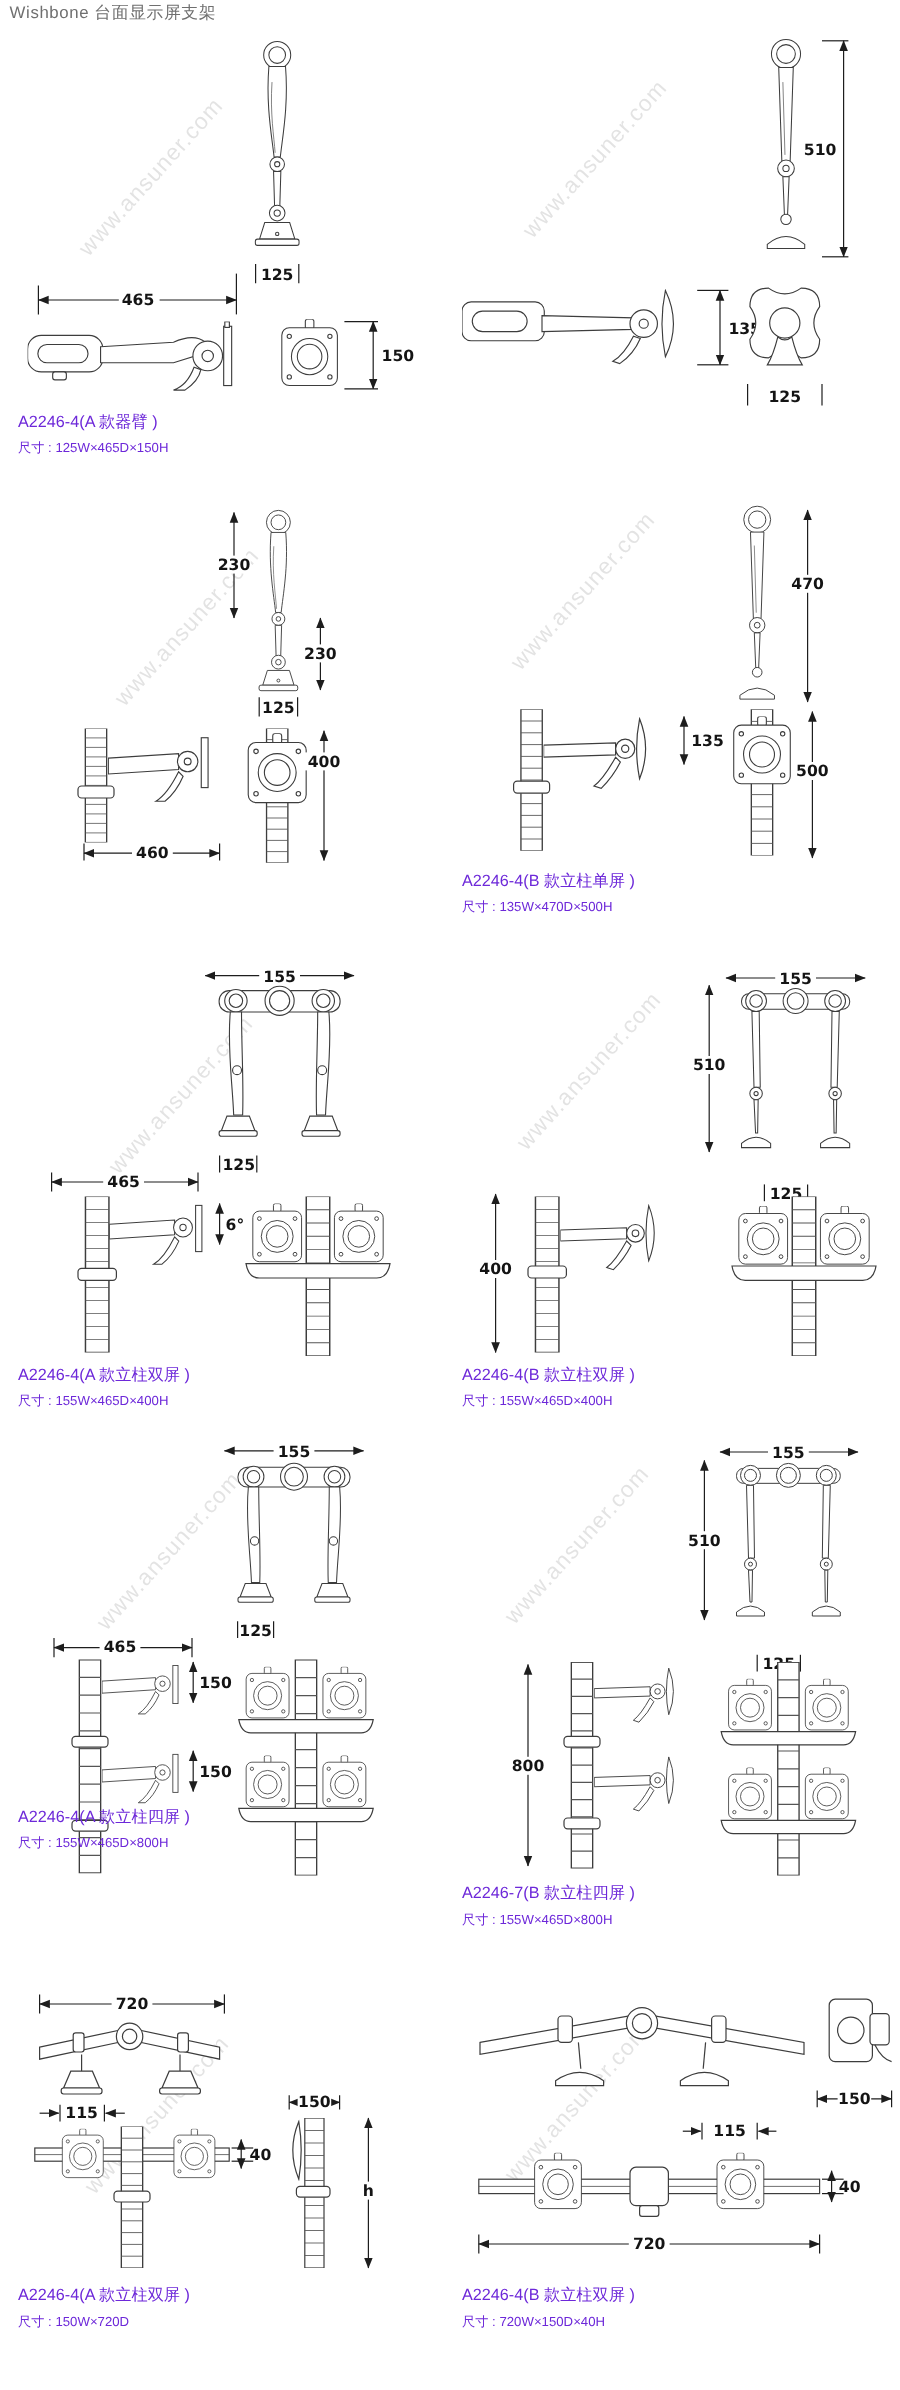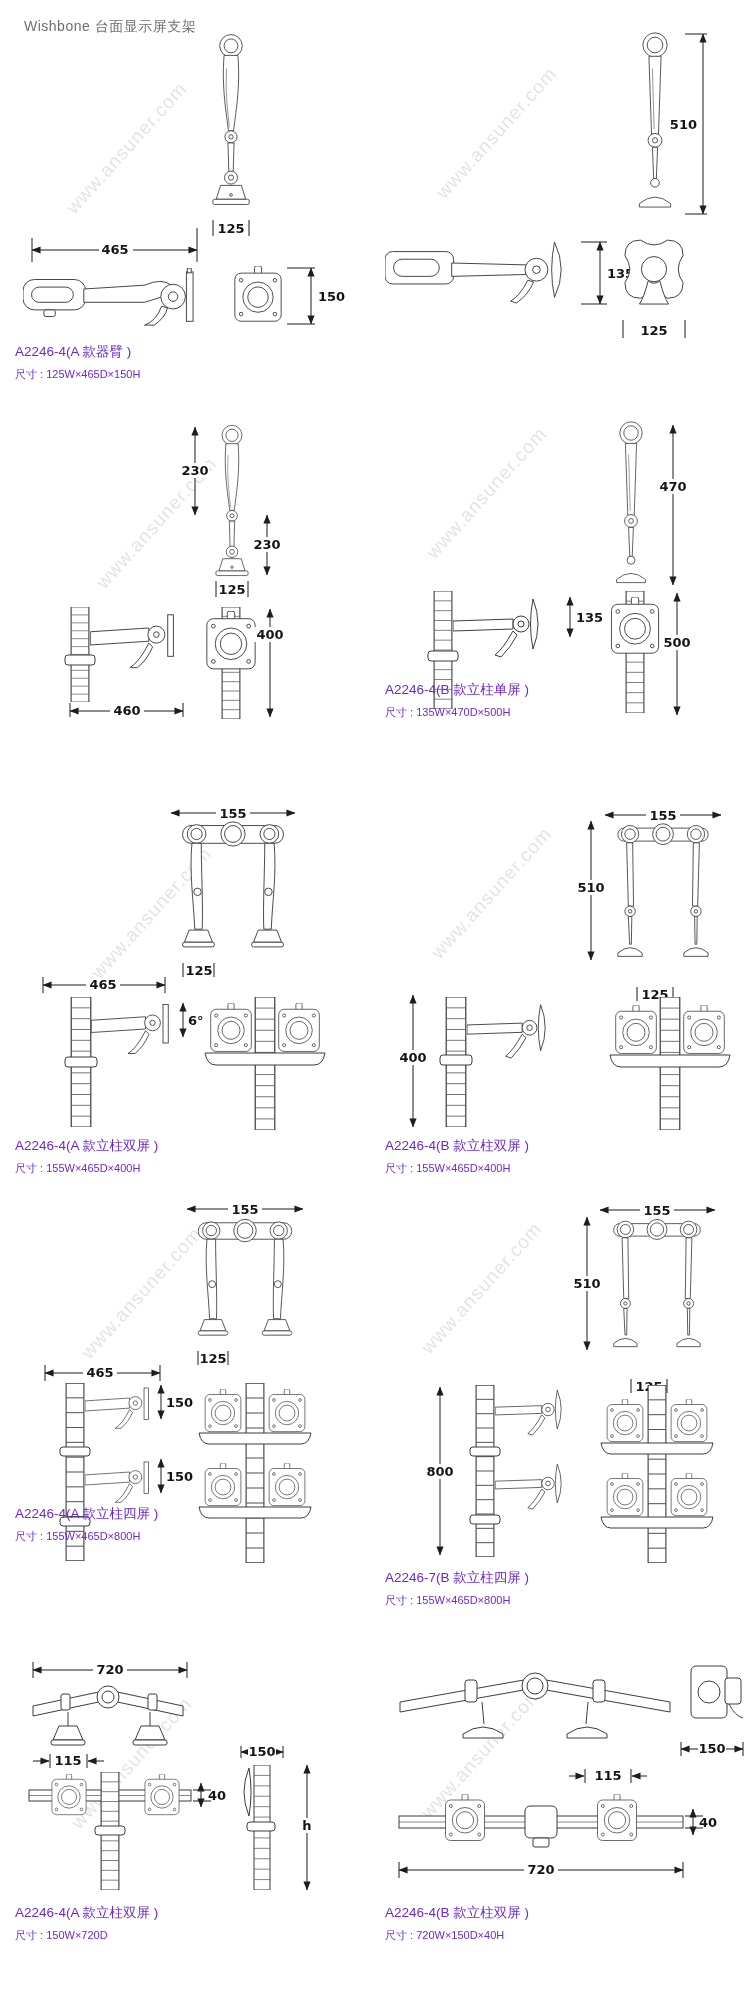--- a/index.html
+++ b/index.html
@@ -1,18 +1,18 @@
 <!DOCTYPE html>
 <html><head>
 <meta charset="utf-8">
 <style>
   html,body{margin:0;padding:0;background:#fff;}
   body{width:750px;height:1992px;position:relative;font-family:"Liberation Sans",sans-serif;}
   .page{position:absolute;left:0;top:0;width:750px;height:1992px;background:#fff;overflow:hidden;}
-  .title{position:absolute;left:8px;top:2px;font-size:14px;font-weight:400;color:#6f6f6f;margin:16px;letter-spacing:.5px;}
+  .title{position:absolute;left:8px;top:2px;font-size:14px;font-weight:400;color:#6f6f6f;margin:0;letter-spacing:.5px;}
   .wm{position:absolute;color:rgba(100,100,100,.18);font-size:19px;letter-spacing:1px;white-space:nowrap;transform:rotate(-48deg);transform-origin:left center;pointer-events:none;}
   svg.cell{position:absolute;overflow:visible;}
   .fw{fill:#fff;stroke:#3d3d3d;stroke-width:1;}
   .ln{fill:none;stroke:#3d3d3d;stroke-width:1;}
   .thin{fill:none;stroke:#555;stroke-width:.7;}
   .dim line{stroke:#1d1d1d;stroke-width:1;}
   .lb{fill:#fff;}
   text.dt{font-family:"DejaVu Sans",sans-serif;font-size:13px;font-weight:bold;fill:#141414;text-anchor:middle;}
   text.dts{font-family:"DejaVu Sans",sans-serif;font-size:13px;font-weight:bold;fill:#141414;text-anchor:start;}
   text.dte{font-family:"DejaVu Sans",sans-serif;font-size:13px;font-weight:bold;fill:#141414;text-anchor:end;}
@@ -578,21 +578,21 @@
     <line x1="14" y1="220" x2="298" y2="220" marker-start="url(#ma)" marker-end="url(#ma)"></line>
     <rect class="lb" x="139" y="212" width="34" height="15"></rect>
     <text class="dt" x="156" y="224">720</text>
   </g>
 </svg>
 
 <div class="cap" style="left:15px;top:344px;width:350px">
   <div class="cap-name">A2246-4(A 款器臂 )</div>
   <div class="cap-size">尺寸 : 125W×465D×150H</div>
 </div>
-<div class="cap" style="left:385px;top:682px;width:365px">
+<div class="cap" style="left:385px;top:726px;width:365px">
   <div class="cap-name">A2246-4(B 款立柱单屏 )</div>
   <div class="cap-size">尺寸 : 135W×470D×500H</div>
 </div>
 <div class="cap" style="left:15px;top:1138px;width:350px">
   <div class="cap-name">A2246-4(A 款立柱双屏 )</div>
   <div class="cap-size">尺寸 : 155W×465D×400H</div>
 </div>
 <div class="cap" style="left:385px;top:1138px;width:365px">
   <div class="cap-name">A2246-4(B 款立柱双屏 )</div>
   <div class="cap-size">尺寸 : 155W×465D×400H</div>

